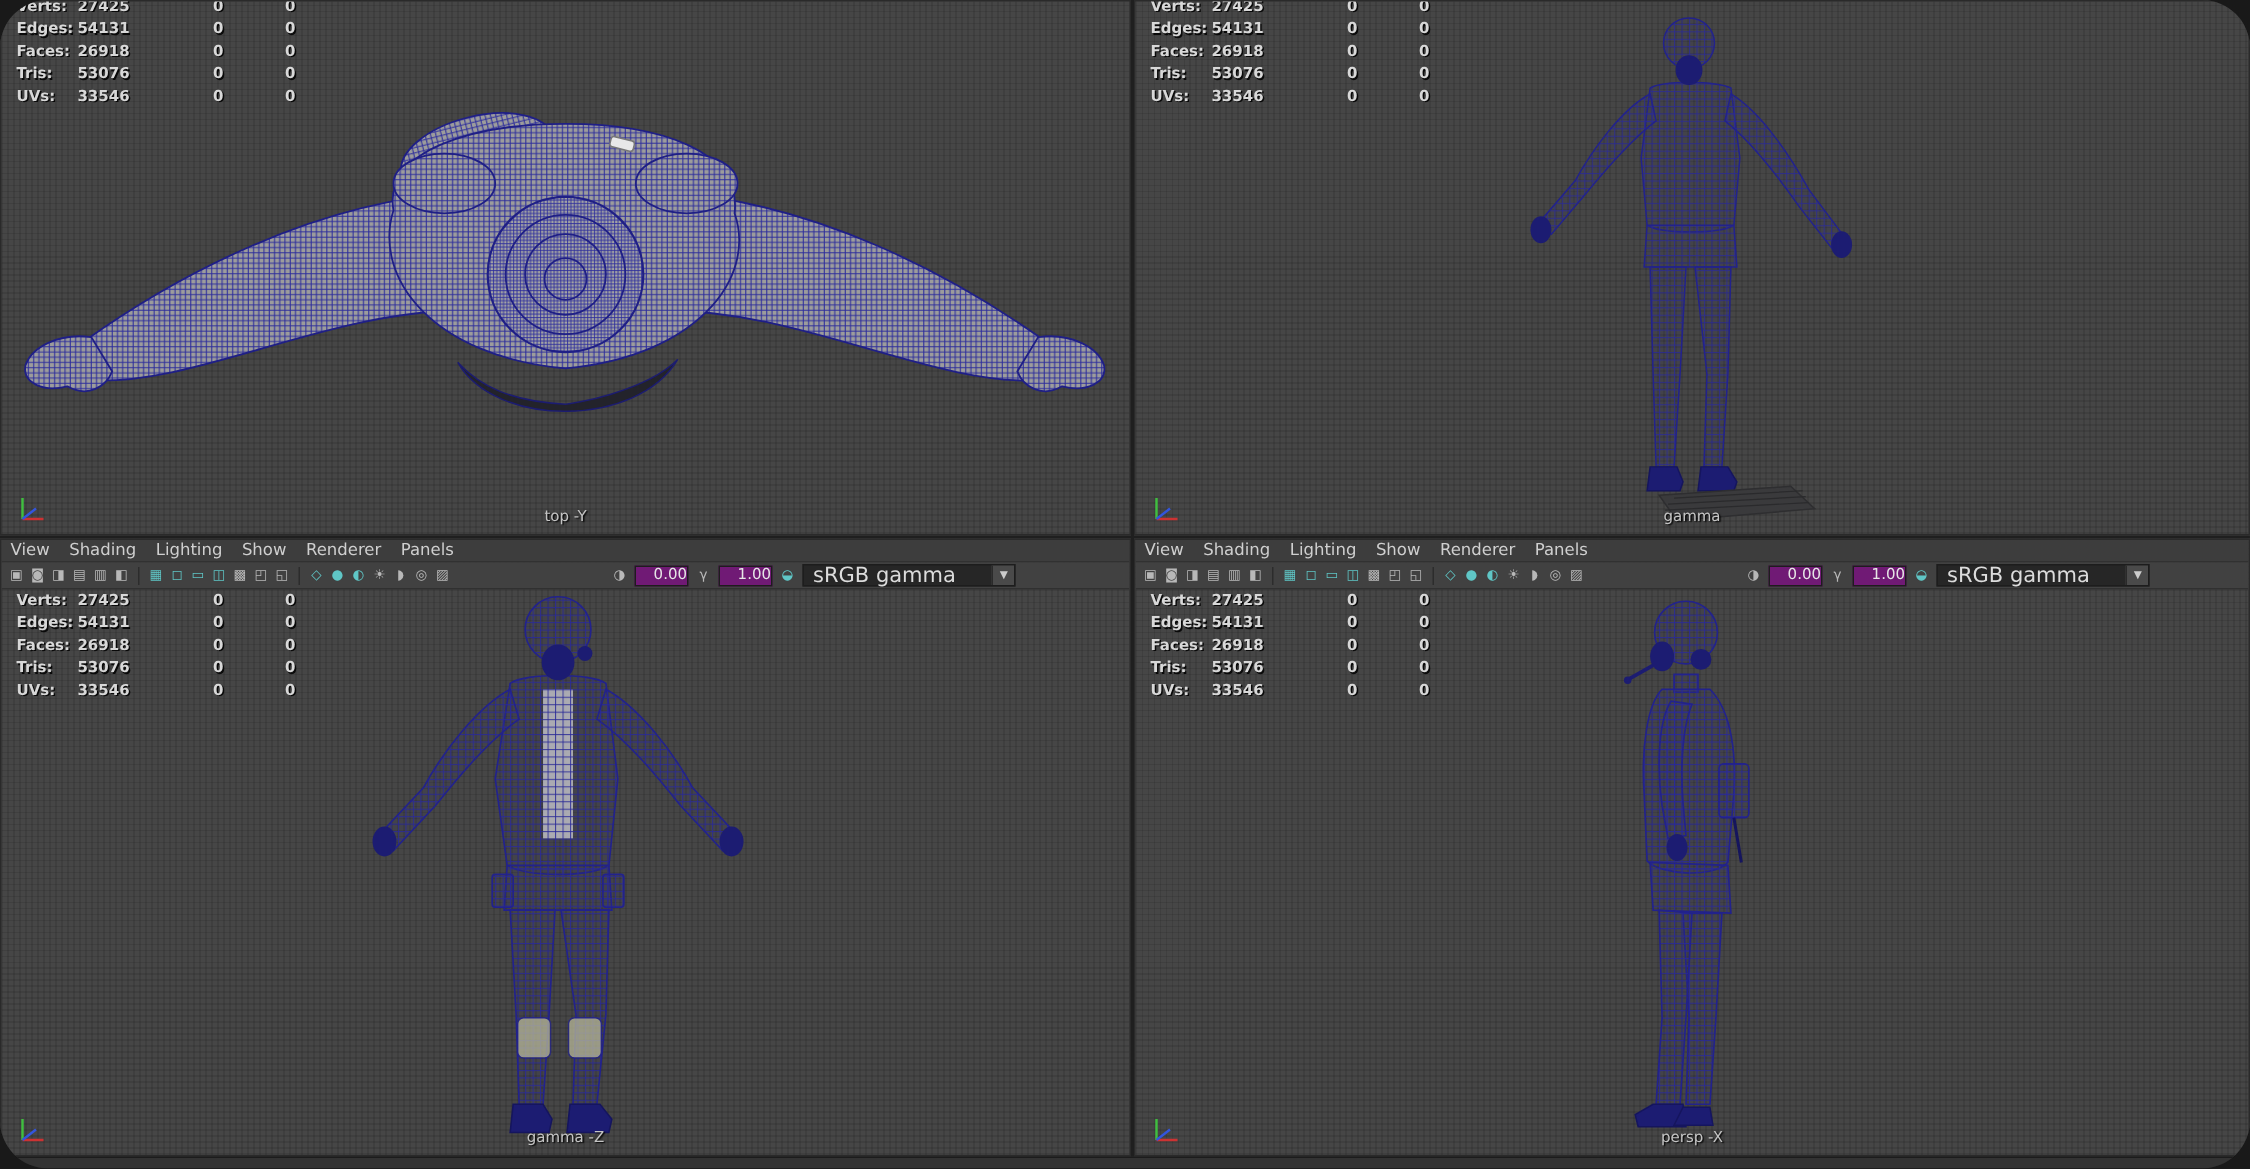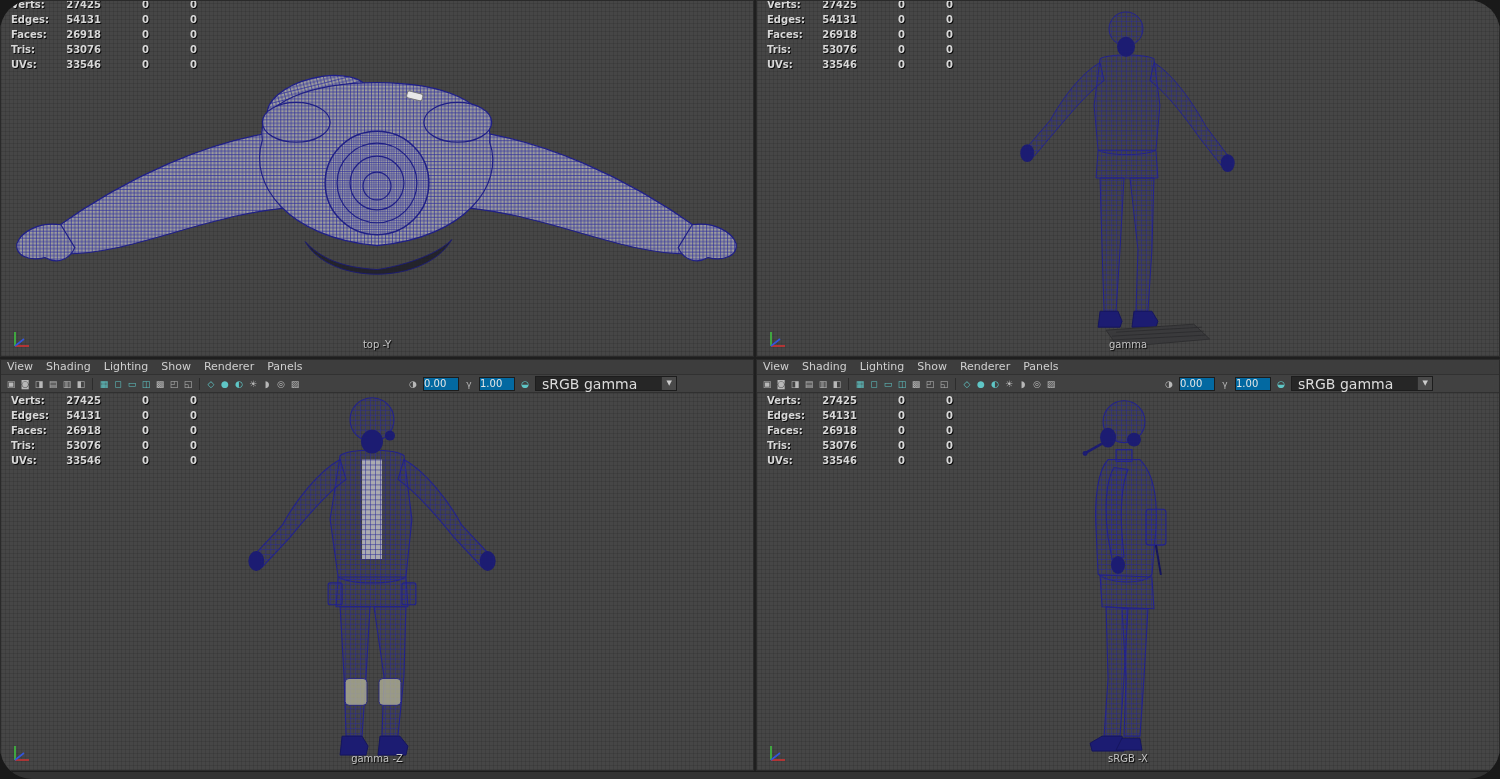--- a/index.html
+++ b/index.html
@@ -20,34 +20,34 @@
 
   
   .chrome{position:absolute;left:0;top:0;right:0;z-index:5;}
   .menubar{height:14px;background:#3d3d3d;border-bottom:1px solid #313131;display:flex;align-items:center;padding-left:6px;}
   .mitem{color:#cfcfcf;font-size:11px;line-height:14px;margin-right:13px;cursor:default;}
   .tbar{height:17px;background:#414141;border-bottom:1px solid #303030;display:flex;align-items:center;padding:0 3px;}
   .ti{width:14px;height:14px;font-size:9px;line-height:14px;text-align:center;color:#b8b8b8;display:inline-block;}
   .ti.teal{color:#5fc6c6;}
   .tsep{width:1px;height:12px;background:#2c2c2c;margin:0 4px;display:inline-block;}
   .tgap{width:104px;display:inline-block;}
-  .tb-field{background:#0369a1;border:1px solid #1d1d1d;color:#e6e6e6;font-size:10px;height:12px;line-height:12px;
-            width:34px;text-align:left;display:inline-block;margin:0 3px;}
+  .tb-field{background:#701a75;border:1px solid #1d1d1d;color:#e6e6e6;font-size:10px;height:12px;line-height:12px;
+            width:34px;text-align:right;display:inline-block;margin:0 3px;}
   .tb-dd{display:inline-flex;align-items:center;background:#262626;border:1px solid #1d1d1d;height:13px;margin-left:3px;}
   .tb-dd .ddtext{color:#dcdcdc;font-size:14px;padding:0 24px 0 6px;min-width:78px;}
   .tb-dd .ddarrow{width:14px;height:13px;background:#4a4a4a;border-left:1px solid #2a2a2a;color:#cccccc;
                   font-size:7px;line-height:13px;text-align:center;}
 
   
   .stats{position:absolute;left:0;width:210px;z-index:4;}
   .stats-top{top:-2px;}
   .stats-bottom{top:35px;}
   .srow{position:relative;height:15px;font-size:10px;font-weight:bold;color:#d8d8d8;text-shadow:1px 1px 0 rgba(0,0,0,0.85);}
   .sl{position:absolute;left:10px;}
-  .sv{position:absolute;left:36px;width:64px;text-align:right;}
+  .sv{position:absolute;left:36px;width:64px;text-align:center;}
   .sa{position:absolute;left:130px;width:18px;text-align:right;}
   .sb{position:absolute;left:178px;width:18px;text-align:right;}
 
   .vp-label{position:absolute;bottom:6px;left:0;right:0;text-align:center;color:#c4c4c4;font-size:10px;
             text-shadow:1px 1px 1px #000;z-index:3;}
   .axis{position:absolute;left:8px;bottom:6px;width:26px;height:26px;z-index:3;}
 </style>
 </head>
 <body>
 
@@ -422,17 +422,17 @@
 </div>
     <div class="axis">
   <svg viewBox="0 0 26 26" width="26" height="26">
     <g fill="none" stroke-width="1.6">
       <path d="M6 22 V8" stroke="#3fbf3f"></path>
       <path d="M6 22 H20" stroke="#cc3333"></path>
       <path d="M6 22 L15 15" stroke="#3355dd"></path>
     </g>
   </svg>
 </div>
-    <div class="vp-label">sRGB -X</div>
+    <div class="vp-label">persp -X</div>
   </section>
 
   <div class="bottom-strip"></div>
 </div>
 
 </body></html>

